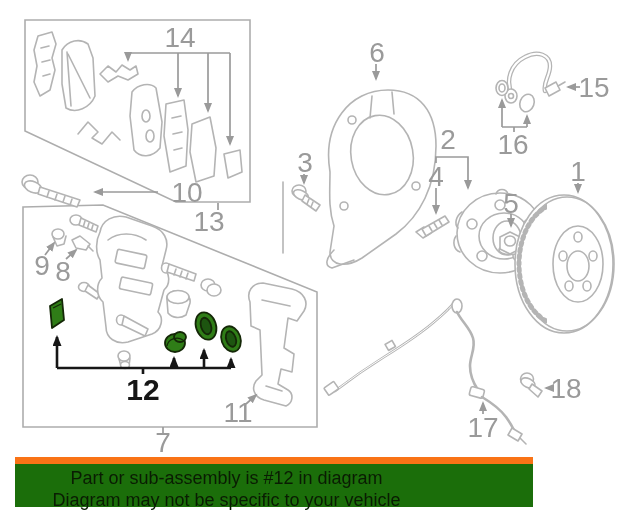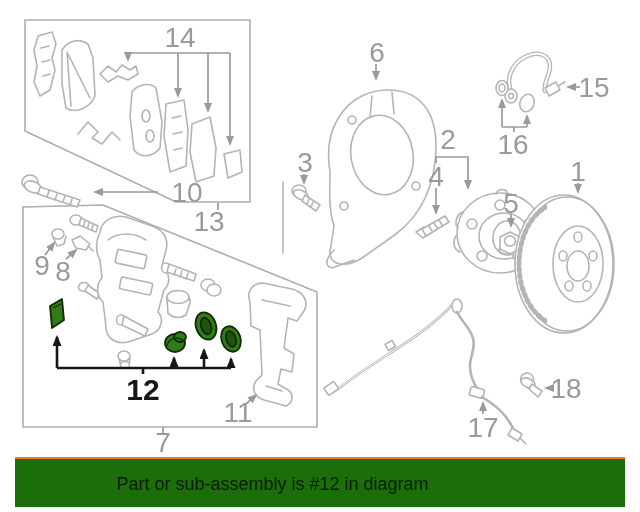--- a/index.html
+++ b/index.html
@@ -1,23 +1,23 @@
 <!DOCTYPE html>
 <html><head>
 <meta charset="utf-8">
 <style>
   html,body{margin:0;padding:0;background:#ffffff;}
   #stage{position:relative;width:640px;height:512px;background:#ffffff;overflow:hidden;
          font-family:"Liberation Sans",sans-serif;}
   #art{position:absolute;left:0;top:0;}
   .callout{font-family:"Liberation Sans",sans-serif;font-size:28px;fill:#9a9a9a;}
   .callout.sel{fill:#161616;font-weight:bold;font-size:30px;}
-  #banner{position:absolute;left:15px;top:457px;width:610px;height:50px;
-          background:#1b6e0a;border-top:2px solid #f97316;box-sizing:border-box;
-          text-align:center;padding-top:14px;padding-right:95px;}
+  #banner{position:absolute;left:15px;top:457px;width:518px;height:50px;
+          background:#1b6e0a;border-top:7px solid #f97316;box-sizing:border-box;
+          text-align:center;padding-top:3px;padding-right:95px;}
   #banner div{color:#0a1c03;font-size:18px;line-height:22px;}
 </style>
 </head>
 <body>
 
 <div id="stage">
 <svg id="art" width="640" height="512" viewBox="0 0 640 512">
   <defs>
     <marker id="ag" markerWidth="11" markerHeight="9" refX="8" refY="4" orient="auto" markerUnits="userSpaceOnUse">
       <path d="M0,0 L10,4 L0,8 Z" fill="#9a9a9a"></path>
@@ -279,14 +279,15 @@
     <text class="callout" x="180" y="37">14</text>
     <text class="callout" x="594" y="87">15</text>
     <text class="callout" x="513" y="144">16</text>
     <text class="callout" x="483" y="427">17</text>
     <text class="callout" x="566" y="388">18</text>
   </g>
 </svg>
 
 <div id="banner">
   <div>Part or sub-assembly is #12 in diagram</div>
+  <div>Diagram may not be specific to your vehicle</div>
 </div>
 </div>
 
 </body></html>

